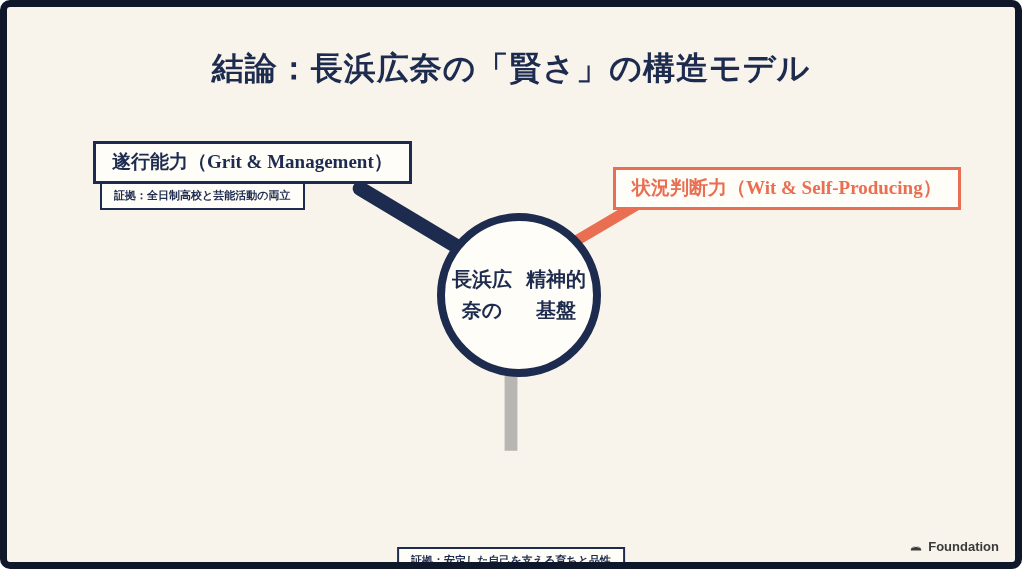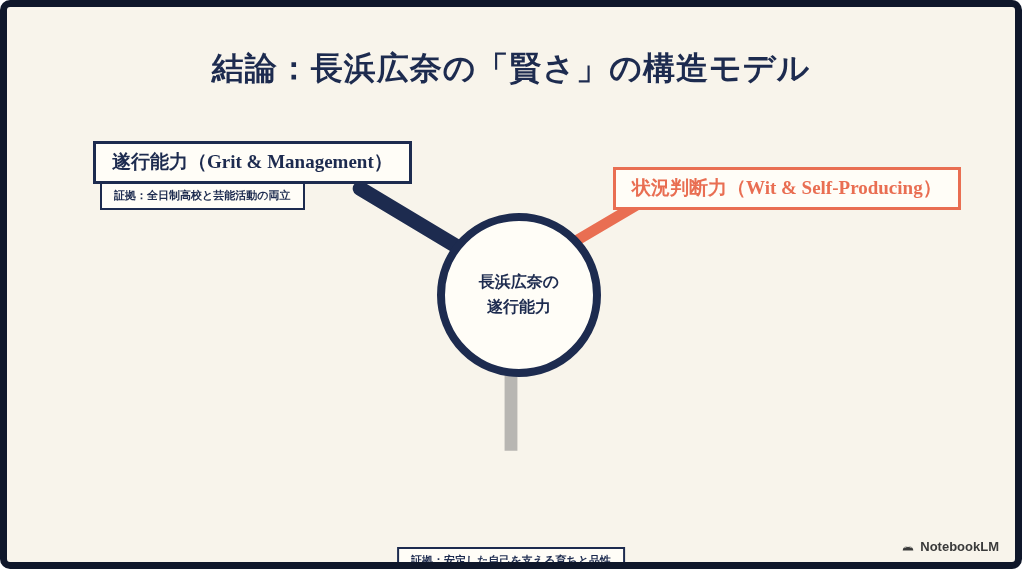--- a/index.html
+++ b/index.html
@@ -79,24 +79,23 @@
     z-index: 3;
     left: 430px;
     top: 206px;
     width: 164px;
     height: 164px;
     box-sizing: border-box;
     border: 8px solid var(--navy, #1d2b4f);
     border-radius: 50%;
     background: #fffdf7;
     display: flex;
-    flex-direction: column;
     align-items: center;
     justify-content: center;
-    font-size: 16px;
+    font-size: 20px;
     font-weight: bold;
     color: var(--navy, #1d2b4f);
     line-height: 1.55;
     text-align: center;
   }
   .footer {
     position: absolute;
     z-index: 2;
     right: 16px;
     bottom: 8px;
@@ -128,29 +127,29 @@
 
   <div class="node-box node-main node-left-main">遂行能力（Grit &amp; Management）</div>
 
   <div class="node-box node-sub node-left-sub">証拠：全日制高校と芸能活動の両立</div>
 
   <div class="node-box node-main node-right-main">状況判断力（Wit &amp; Self-Producing）</div>
 
 
   <div class="center-circle">
     <div>長浜広奈の</div>
-    <div>遂行能力</div>
+    <div>精神的基盤</div>
   </div>
 
 
   <div class="node-box node-sub node-bottom-sub">証拠：安定した自己を支える育ちと品性</div>
 
   <div class="footer">
     <span class="logo">
       <svg width="14" height="14" viewBox="0 0 24 24">
         <path d="M3 17 C4 8, 20 8, 21 17 L21 18 L3 18 Z" fill="#3a3a3a"></path>
         <path d="M6 13 C9 10.5, 15 10.5, 18 13" stroke="#f8f4eb" stroke-width="1.6" fill="none"></path>
       </svg>
     </span>
-    <span>NotebookLM</span>
+    <span>Foundation</span>
   </div>
 
 </div>
 
 </body></html>

